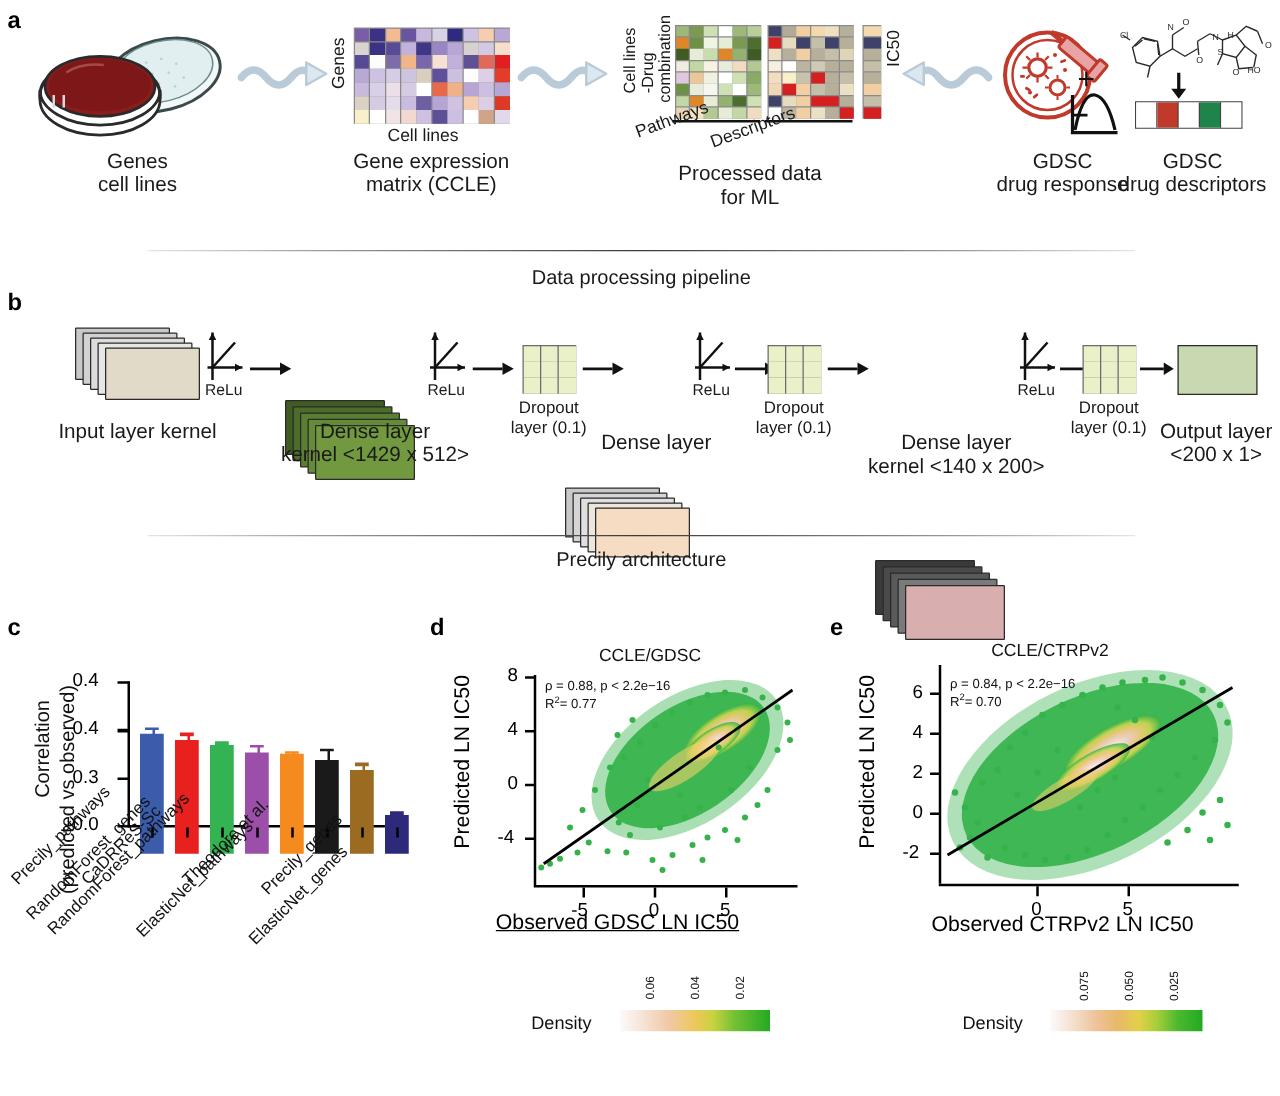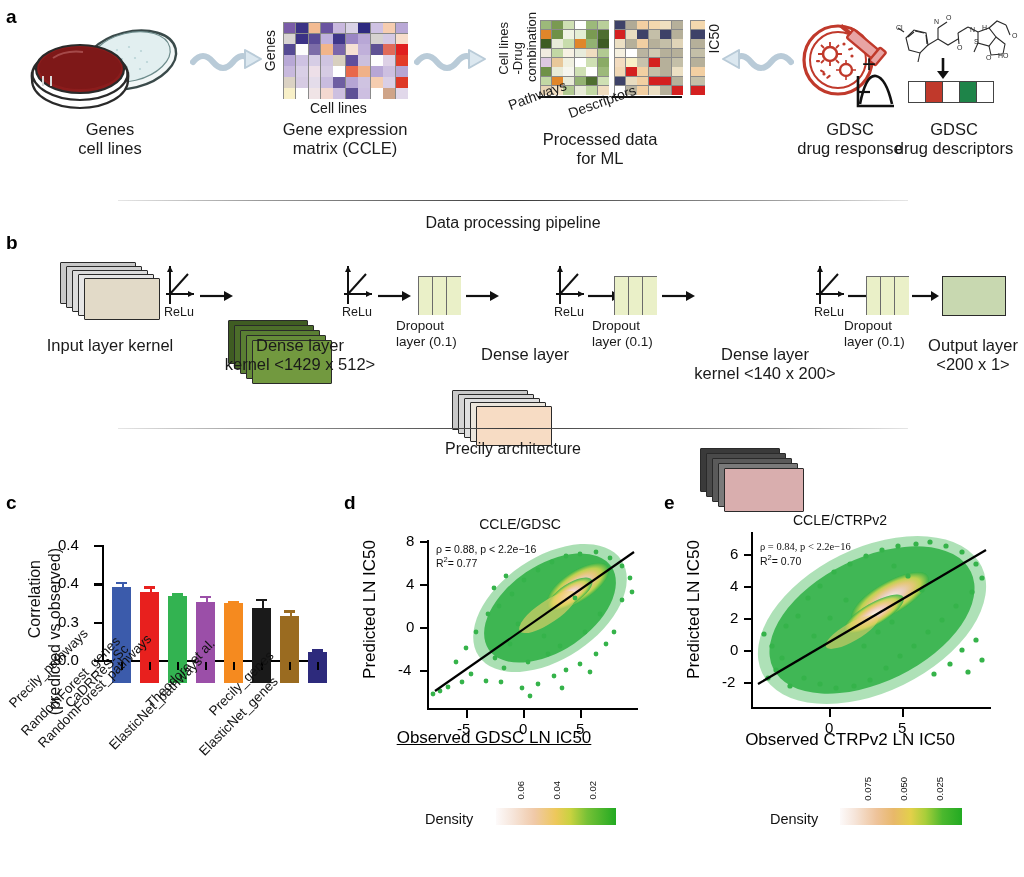--- a/index.html
+++ b/index.html
@@ -1,21 +1,21 @@
 <!DOCTYPE html>
 <html><head>
 <meta charset="utf-8">
 <style>
   html,body{margin:0;padding:0;background:#fff;}
   body{width:1024px;height:877px;position:relative;overflow:hidden;
        font-family:"Liberation Sans","DejaVu Sans",sans-serif;color:#1a1a1a;}
   .abs{position:absolute;}
   .panel-letter{font-weight:bold;font-size:19px;color:#000;}
   .cap{font-size:16.5px;color:#1a1a1a;text-align:center;line-height:1.18;}
-  .smallcap{font-size:13.5px;color:#1a1a1a;line-height:1.2;}
+  .smallcap{font-size:13.5px;color:#1a1a1a;text-align:center;line-height:1.2;}
   .divider{height:0;border-top:1.6px solid;
            border-image:linear-gradient(to right,#e6e6e6,#9a9a9a 18%,#3a3a3a 50%,#9a9a9a 82%,#e6e6e6) 1;}
   .sec-title{font-size:16px;text-align:center;color:#1a1a1a;}
   .vlabel{writing-mode:vertical-rl;transform:rotate(180deg);}
 
   
   .grid{display:grid;gap:0.6px;background:#8a8a8a;padding:0.6px;}
   .grid div{width:100%;height:100%;}
 
   
@@ -853,21 +853,21 @@
           <circle cx="106" cy="90" r="2.6"></circle>
           <circle cx="90" cy="108" r="2.6"></circle>
         <circle cx="154" cy="104" r="2.6"></circle>
           <circle cx="140" cy="118" r="2.6"></circle>
           <circle cx="168" cy="94" r="2.6"></circle>
       </g>
       <line x1="34" y1="156" x2="262" y2="22" stroke="#000" stroke-width="2.2"></line>
     </g>
   </svg>
 
-  <div class="scatter-stat" style="left:36px;top:12px;font-family:Liberation Serif, serif;">ρ = 0.84, p &lt; 2.2e−16</div>
+  <div class="scatter-stat" style="left:36px;top:12px;">ρ = 0.84, p &lt; 2.2e−16</div>
   <div class="scatter-stat" style="left:36px;top:25px;">
     <span>R</span><sup>2</sup><span>= 0.70</span>
   </div>
 </div>
 <div class="ax-title" style="left:700px;top:730px;width:300px;">Observed CTRPv2 LN IC50</div>
 
 <div class="dens-tick" style="left:862px;top:777px;">0.075</div>
 <div class="dens-tick" style="left:898px;top:777px;">0.050</div>
 <div class="dens-tick" style="left:934px;top:777px;">0.025</div>
 <div class="dens-lab" style="left:770px;top:811px;">Density</div>

